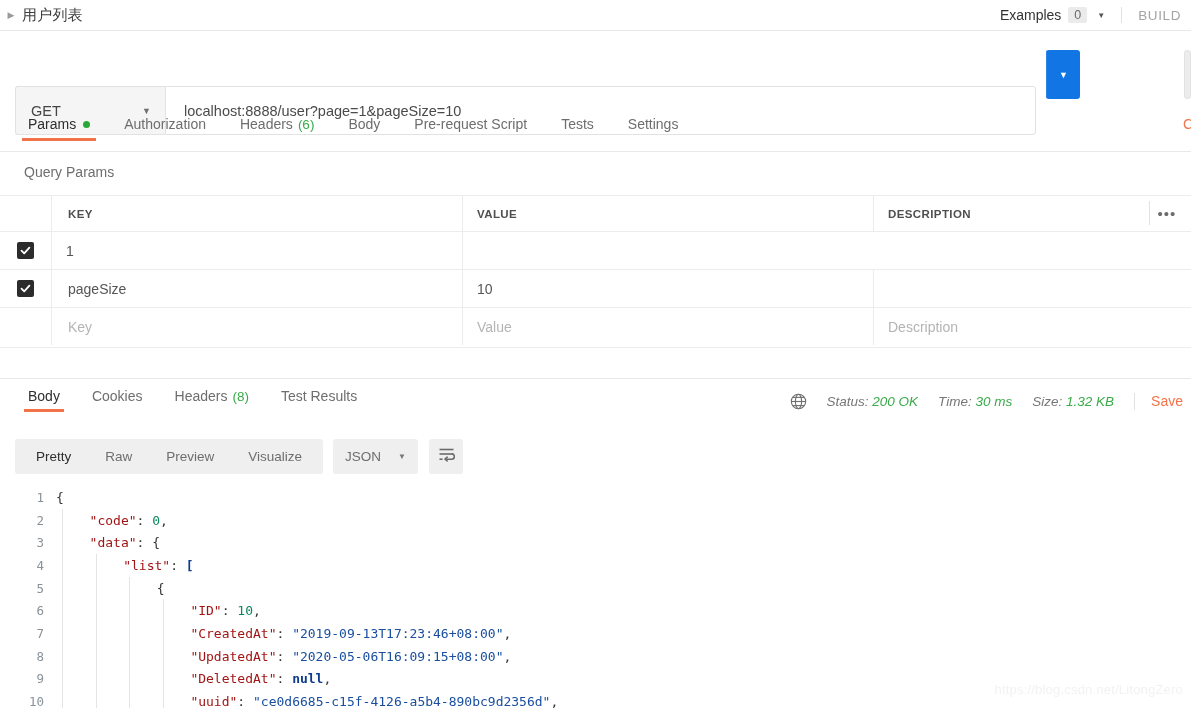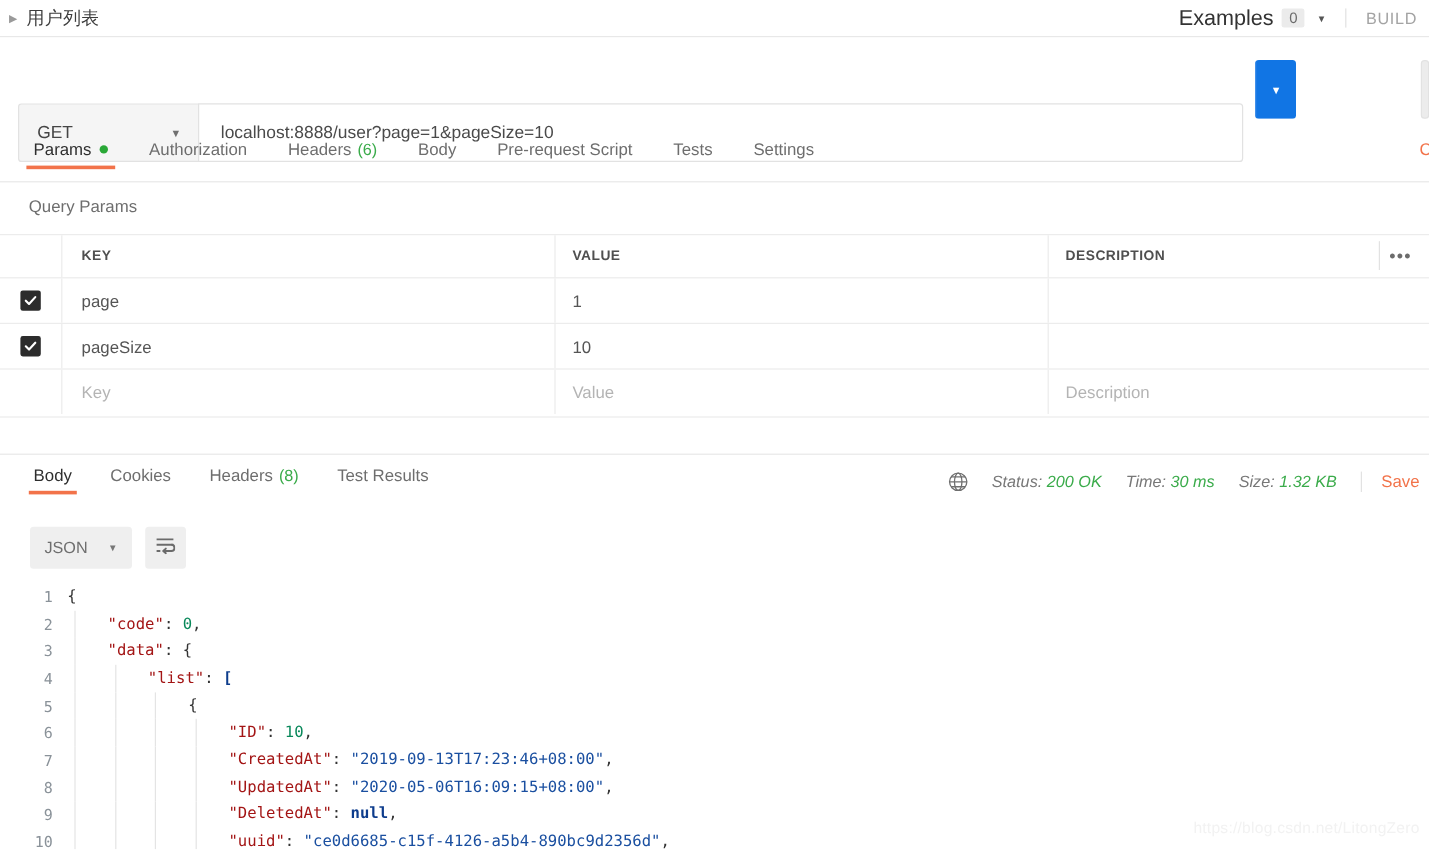--- a/index.html
+++ b/index.html
@@ -30,21 +30,21 @@
     cursor: pointer;
   }
   .req-title {
     font-size: 15px; color: #3d3d3d; letter-spacing: .2px;
     font-family: "DejaVu Sans", "Liberation Sans", sans-serif;
   }
   .titlebar-right {
     margin-left: auto; display: flex; align-items: center; height: 30px;
     padding-right: 10px; gap: 0;
   }
-  .examples-label { font-size: 18px; color: #333; }
+  .examples-label { font-size: 14px; color: #333; }
   .examples-count {
     margin-left: 7px; background: #ebebeb; color: #6b6b6b;
     font-size: 12.5px; padding: 1px 6px; border-radius: 2px;
   }
   .examples-caret { margin-left: 10px; color: #555; font-size: 8px; }
   .vsep { width: 1px; height: 16px; background: #e2e2e2; margin: 0 16px; }
   .build-label { font-size: 13.5px; color: #a3a3a3; letter-spacing: .6px; }
 
   .hr-top {
     position: absolute; left: 0; top: 30px; width: 1191px; height: 1px;
@@ -322,23 +322,20 @@
     </div>
 
     <div class="ptr">
       <div class="pc-check">
         <div class="cbox">
           <svg width="11" height="11" viewBox="0 0 11 11">
               <path d="M1.5 5.6 L4.2 8.3 L9.4 2.6" stroke="#fff" stroke-width="1.8" fill="none" stroke-linecap="round" stroke-linejoin="round"></path>
             </svg>
         </div>
       </div>
-      <div class="pc-key">
-          <span class="cellval">page</span>
-        </div>
       <div class="pc-val">
           <span class="cellval">1</span>
         </div>
       <div class="pc-desc">
           <span class="cellval"></span>
         </div>
     </div>
 
     <div class="ptr">
       <div class="pc-check">
@@ -404,20 +401,26 @@
       </svg>
     </span>
     <span class="meta-item"><span>Status:</span> <span class="meta-green">200 OK</span></span>
     <span class="meta-item"><span>Time:</span> <span class="meta-green">30 ms</span></span>
     <span class="meta-item"><span>Size:</span> <span class="meta-green">1.32 KB</span></span>
     <span class="meta-sep"></span>
     <span class="save-link">Save</span>
   </div>
 
   <div class="body-toolbar">
+    <div class="seg">
+      <div class="seg-item active">Pretty</div>
+      <div class="seg-item">Raw</div>
+      <div class="seg-item">Preview</div>
+      <div class="seg-item">Visualize</div>
+    </div>
     <div class="lang-select">
       <span class="lang-text">JSON</span>
       <span class="lang-caret">▼</span>
     </div>
     <div class="wrap-btn">
       <span>
         <svg width="17" height="15" viewBox="0 0 17 15">
           <line x1="1.5" y1="2.5" x2="15.5" y2="2.5" stroke="#6b6b6b" stroke-width="1.6"></line>
           <line x1="1.5" y1="7" x2="15.5" y2="7" stroke="#6b6b6b" stroke-width="1.6"></line>
           <path d="M13.8 7 a2.6 2.6 0 0 1 0 5.2 H7.4" fill="none" stroke="#6b6b6b" stroke-width="1.6"></path>

